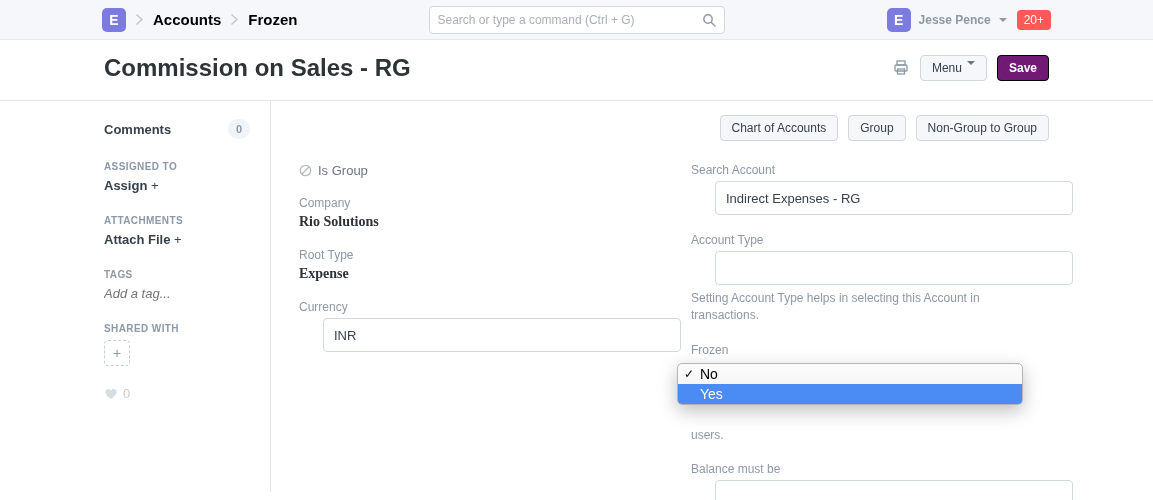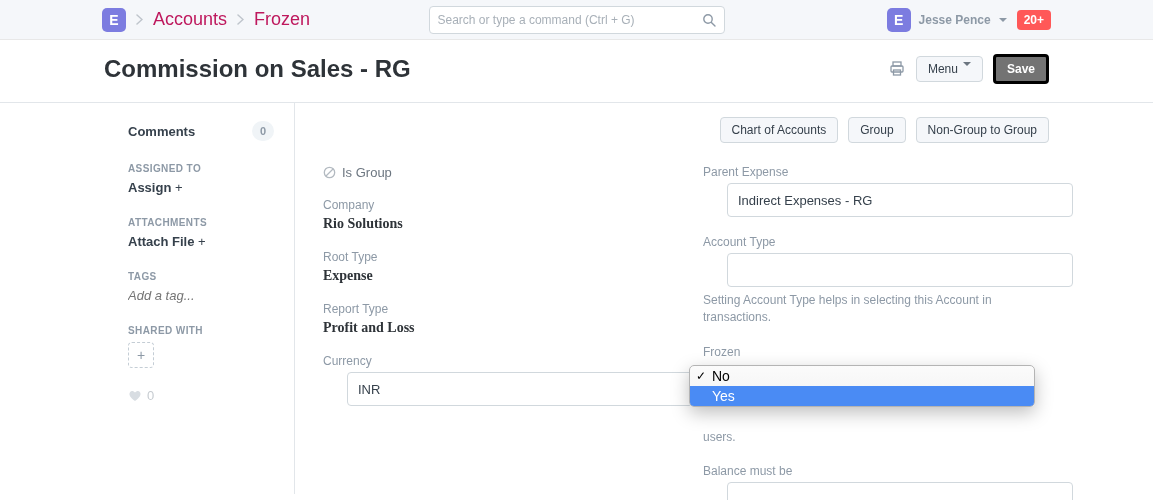--- a/index.html
+++ b/index.html
@@ -2,43 +2,43 @@
 <html><head>
   <meta charset="utf-8">
   <style>
     * { box-sizing: border-box; margin: 0; padding: 0; }
     html, body { width: 1153px; height: 500px; font-family: -apple-system, BlinkMacSystemFont, "Segoe UI", Helvetica, Arial, sans-serif; font-size: 13px; color: #36414c; background: #fff; overflow: hidden; }
 
     
     .navbar { height: 40px; background: #f5f7fa; border-bottom: 1px solid #e8e8e8; display: flex; align-items: center; padding: 0 12px; position: relative; }
     .logo { width: 24px; height: 24px; background: #7c7ce0; border-radius: 5px; color: #fff; font-weight: 700; display: flex; align-items: center; justify-content: center; font-size: 14px; margin-left: 90px; }
     .crumb-sep { color: #a0a8b1; margin: 0 10px; }
-    .crumb { color: #be185d; font-weight: 400; font-size: 18px; }
+    .crumb { color: #000000; font-weight: 700; font-size: 15px; }
     .search-wrap { position: absolute; left: 50%; transform: translateX(-50%); }
     .search { width: 296px; height: 28px; background: #fff; border: 1px solid #d1d8dd; border-radius: 4px; display: flex; align-items: center; padding: 0 8px; }
     .search input { flex: 1; border: 0; outline: none; font-size: 12px; background: transparent; color: #701a75; }
     .search input::placeholder { color: #a8b0b8; }
     .search .mag { color: #8d99a6; }
     .nav-right { margin-left: auto; display: flex; align-items: center; gap: 10px; margin-right: 90px; }
     .avatar { width: 24px; height: 24px; background: #7c7ce0; border-radius: 5px; color: #fff; font-weight: 700; display: flex; align-items: center; justify-content: center; font-size: 14px; }
     .userbtn { display: flex; align-items: center; gap: 8px; color: #8d99a6; font-size: 12px; font-weight: 600; cursor: pointer; }
     .caret { width: 0; height: 0; border-left: 4px solid transparent; border-right: 4px solid transparent; border-top: 4px solid #8d99a6; display: inline-block; }
-    .notif { background: #ff5858; color: #fff; font-size: 12px; font-weight: 700; padding: 3px 7px; border-radius: 4px; }
+    .notif { background: #ff5858; color: #fff; font-size: 12px; font-weight: 400; padding: 3px 7px; border-radius: 4px; }
 
     
     .titlebar { display: flex; align-items: center; padding: 14px 104px 18px; border-bottom: 1px solid #e2e6ea; }
     .titlebar h1 { font-size: 24px; font-weight: 700; color: #2e3338; }
     .title-right { margin-left: auto; display: flex; align-items: center; gap: 10px; }
     .icon-btn { color: #8d99a6; cursor: pointer; }
     .btn { background: #f5f7fa; border: 1px solid #d1d8dd; border-radius: 4px; padding: 5px 11px; font-size: 12px; color: #36414c; cursor: pointer; display: inline-flex; gap: 5px; }
     .btn .caret { border-top-color: #6c7680; }
-    .btn-primary { background: #737373; color: #fff; border: 3px solid #000000; font-weight: 600; }
-
-    
-    .body { display: flex; height: calc(500px - 40px - 69px); padding-left: 24px; }
+    .btn-primary { background: #701a75; color: #fff; border: 1px solid #000000; font-weight: 600; }
+
+    
+    .body { display: flex; height: calc(500px - 40px - 69px); }
     .sidecol { width: 270px; padding: 18px 0 0 104px; }
     .maincol { flex: 1; border-left: 1px solid #e2e6ea; padding: 14px 104px 0 28px; position: relative; }
 
     
     .sec-head { font-size: 13px; font-weight: 700; color: #36414c; display: flex; align-items: center; }
     .badge-count { margin-left: auto; min-width: 22px; height: 20px; padding: 0 7px; border-radius: 10px; background: #f0f4f7; color: #8d99a6; font-size: 11px; display: inline-flex; align-items: center; justify-content: center; margin-right: 20px; }
     .sm-label { font-size: 10px; letter-spacing: 0.4px; color: #8d99a6; font-weight: 600; text-transform: uppercase; margin-top: 22px; margin-bottom: 6px; }
     .side-link { font-size: 13px; font-weight: 700; color: #36414c; cursor: pointer; }
     .side-link .plus { font-weight: 400; color: #36414c; }
     .tag-input { border: none; background: transparent; font-style: italic; color: #b7bfc6; outline: none; width: 120px; font-size: 13px; }
@@ -185,32 +185,28 @@
 
         <div class="field">
           <div class="ro-label">Company</div>
           <div class="ro-val">Rio Solutions</div>
         </div>
         <div class="field">
           <div class="ro-label">Root Type</div>
           <div class="ro-val">Expense</div>
         </div>
         <div class="field">
-          <div class="ro-label">Report Type</div>
-          <div class="ro-val">Profit and Loss</div>
-        </div>
-        <div class="field">
           <div class="ro-label">Currency</div>
           <input class="ctl" value="INR" style="">
         </div>
       </div>
 
       <div class="form-col" style="position:relative">
         <div class="field">
-          <div class="ro-label">Parent Expense</div>
+          <div class="ro-label">Search Account</div>
           <input class="ctl" value="Indirect Expenses - RG" style="">
         </div>
         <div class="field">
           <div class="ro-label">Account Type</div>
           <input class="ctl" value="" style="">
           <div class="help">Setting Account Type helps in selecting this Account in transactions.</div>
         </div>
 
         <div class="field" id="frozen-field" style="position:relative">
           <div class="ro-label">Frozen</div>

